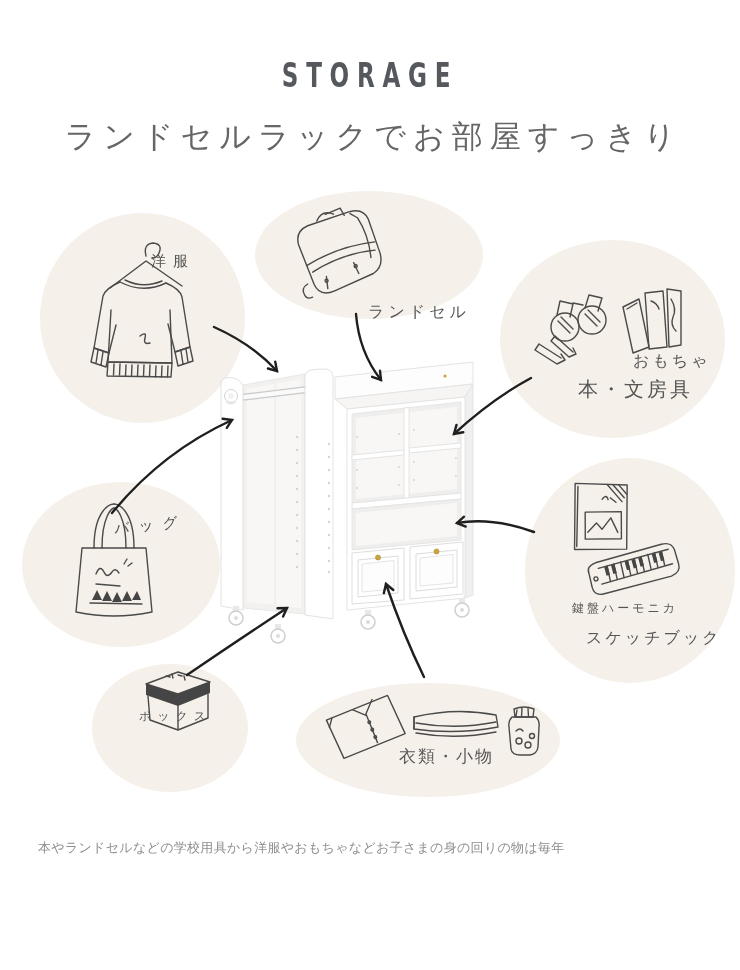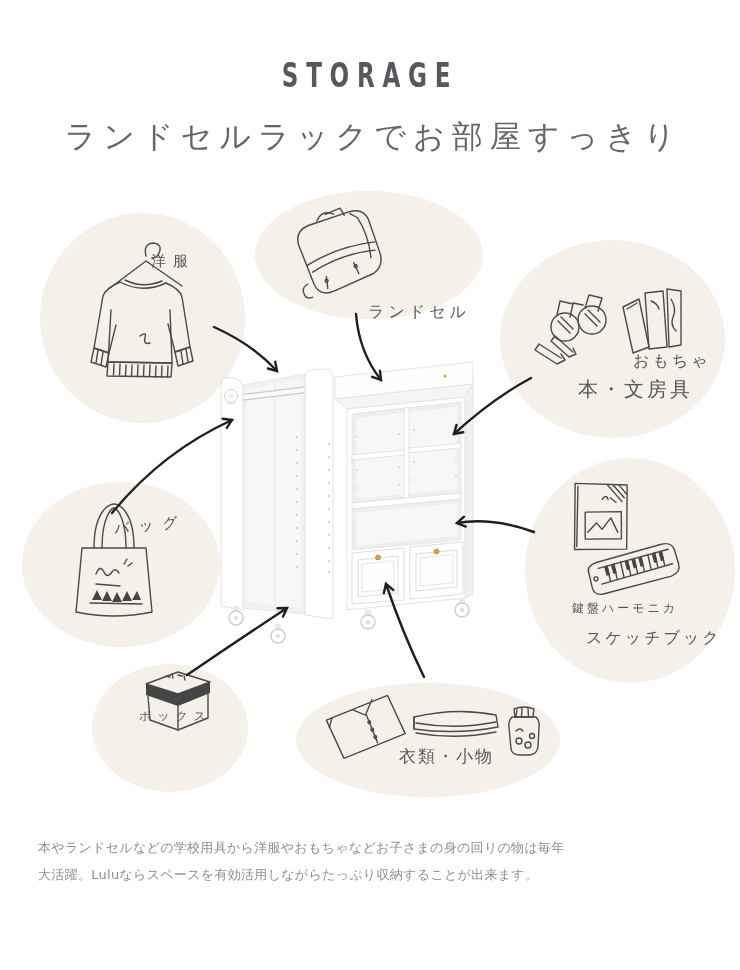--- a/index.html
+++ b/index.html
@@ -273,16 +273,15 @@
   <span class="lbl" style="left:593px;top:351px;font-size:16px;letter-spacing:3px;margin-left:40px;">おもちゃ</span>
   <span class="lbl" style="left:578px;top:376px;font-size:20px;letter-spacing:3px;">本・文房具</span>
   <span class="lbl" style="left:114px;top:516px;font-size:15px;letter-spacing:9px;transform:rotate(-6deg);">バッグ</span>
   <span class="lbl" style="left:572px;top:600px;font-size:12px;letter-spacing:3px;">鍵盤ハーモニカ</span>
   <span class="lbl" style="left:577px;top:628px;font-size:16px;letter-spacing:3px;margin-left:9px;">スケッチブック</span>
   <span class="lbl" style="left:139px;top:708px;font-size:12px;letter-spacing:6px;">ボックス</span>
   <span class="lbl" style="left:399px;top:745px;font-size:17px;letter-spacing:2px;">衣類・小物</span>
 
   <div class="abs desc">
     <div>本やランドセルなどの学校用具から洋服やおもちゃなどお子さまの身の回りの物は毎年</div>
-    <div>大活躍。Luluならスペースを有効活用しながらたっぷり収納することが出来ます。</div>
   </div>
 
 </div>
 
 </body></html>

